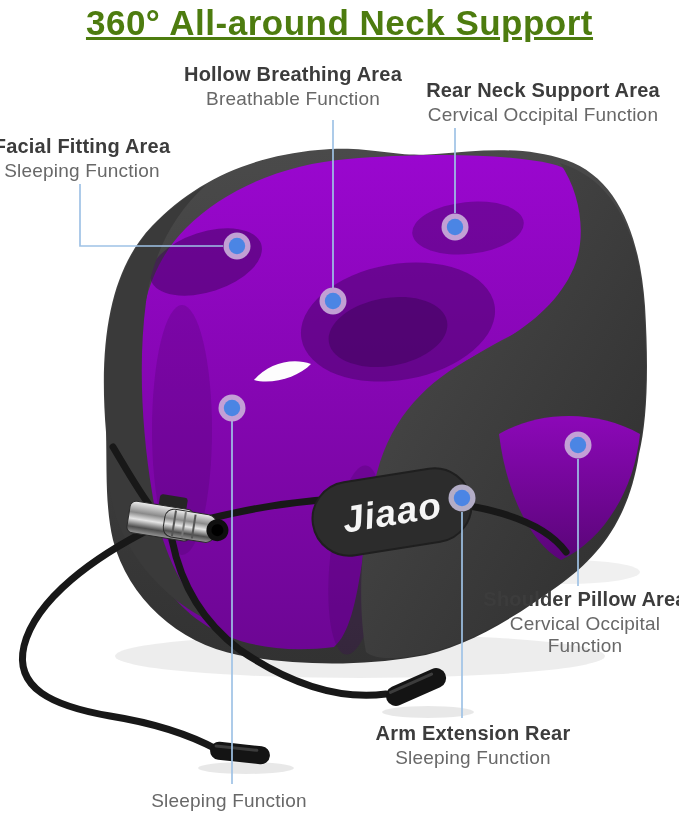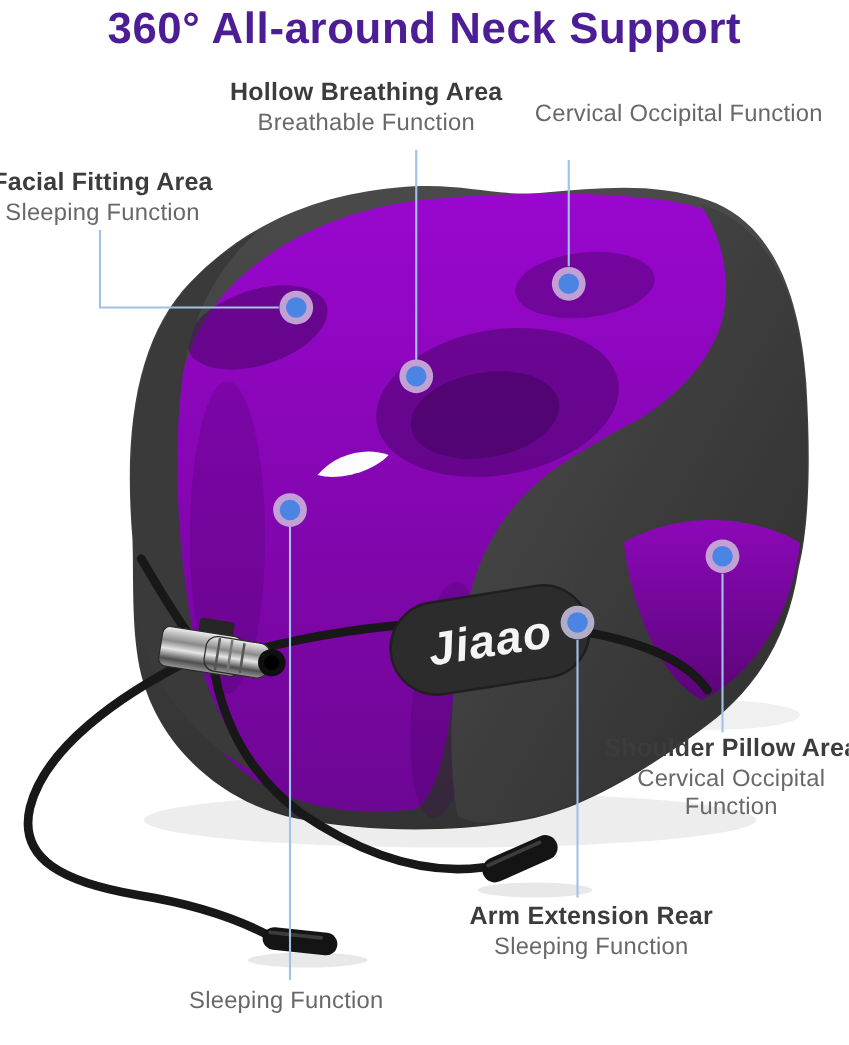--- a/index.html
+++ b/index.html
@@ -1,21 +1,21 @@
 <!DOCTYPE html>
 <html><head>
 <meta charset="utf-8">
 <style>
   html,body{margin:0;padding:0;background:#ffffff;}
   body{width:679px;height:836px;overflow:hidden;font-family:"Liberation Sans",sans-serif;}
   .stage{position:relative;width:679px;height:836px;background:#ffffff;}
   .stage svg{position:absolute;left:0;top:0;}
   .page-title{
     position:absolute;left:50%;top:3px;transform:translateX(-50%);
-    font-size:35px;font-weight:700;color:#4c1d95;letter-spacing:.5px;white-space:nowrap;
+    font-size:35px;font-weight:700;color:#4d7c0f;letter-spacing:.5px;white-space:nowrap;text-decoration:underline;
   }
   .callout{position:absolute;transform:translateX(-50%);text-align:center;}
   .c-label{font-size:20px;font-weight:700;color:#3c3c3c;letter-spacing:.2px;white-space:nowrap;line-height:1.15;}
   .c-sub{font-size:19px;font-weight:400;color:#686868;letter-spacing:.2px;white-space:nowrap;line-height:1.15;margin-top:2px;}
   .c-sub.wrap{white-space:normal;width:200px;margin-left:auto;margin-right:auto;}
 </style>
 </head>
 <body>
 
 <div class="stage">
@@ -192,20 +192,21 @@
   </svg>
 
   <div class="page-title">360° All-around Neck Support</div>
 
   <div class="callout" style="left:293px;top:63px">
     <div class="c-label">Hollow Breathing Area</div>
     <div class="c-sub">Breathable Function</div>
   </div>
 
   <div class="callout" style="left:543px;top:79px">
+    <div class="c-label">Rear Neck Support Area</div>
     <div class="c-sub">Cervical Occipital Function</div>
   </div>
 
   <div class="callout" style="left:82px;top:135px">
     <div class="c-label">Facial Fitting Area</div>
     <div class="c-sub">Sleeping Function</div>
   </div>
 
   <div class="callout" style="left:585px;top:588px">
     <div class="c-label">Shoulder Pillow Area</div>

